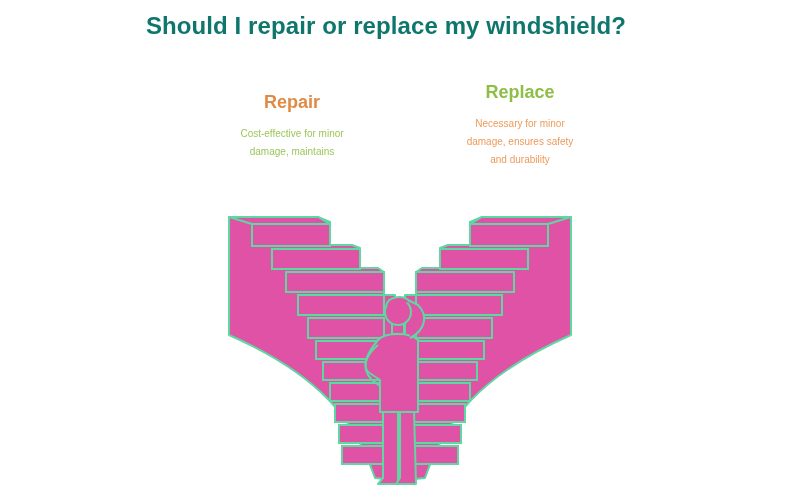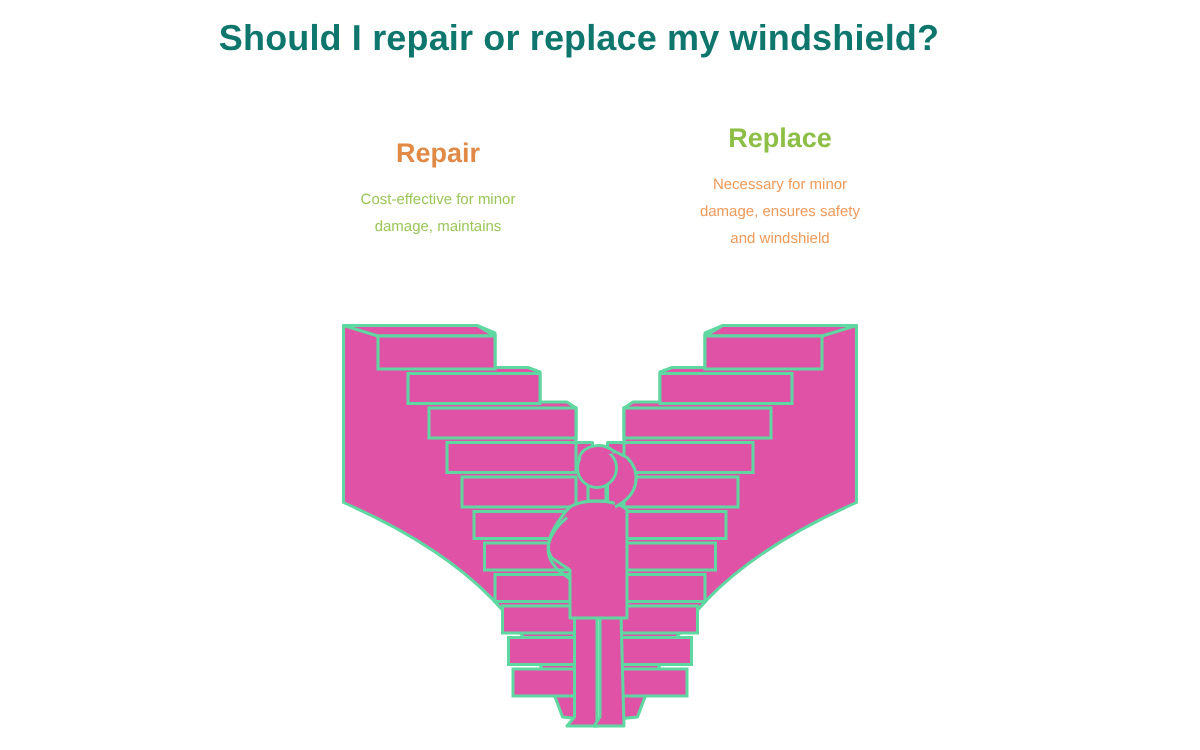--- a/index.html
+++ b/index.html
@@ -29,21 +29,21 @@
     <div>Cost-effective for minor</div>
     <div>damage, maintains</div>
   </div>
 </div>
 
 <div class="col col-right">
   <div class="col-head">Replace</div>
   <div class="col-body">
     <div>Necessary for minor</div>
     <div>damage, ensures safety</div>
-    <div>and windshield</div>
+    <div>and durability</div>
   </div>
 </div>
 
 <svg class="illus" width="800" height="500" viewBox="0 0 800 500">
   <g stroke="#5ED8A0" stroke-width="2" fill="#E052A6" stroke-linejoin="round">
 
     <path d="M229,217 L318,217 L330,222 L330,245 L352,245 L360,248 L360,268 L378,268 L384,272 L384,295 L395,295 L395,480 L375,478
          C355,420 320,375 229,335 Z"></path>
 
     <path d="M229,217 L252,224 L330,224 L318,217 Z" fill="#E052A6"></path>

